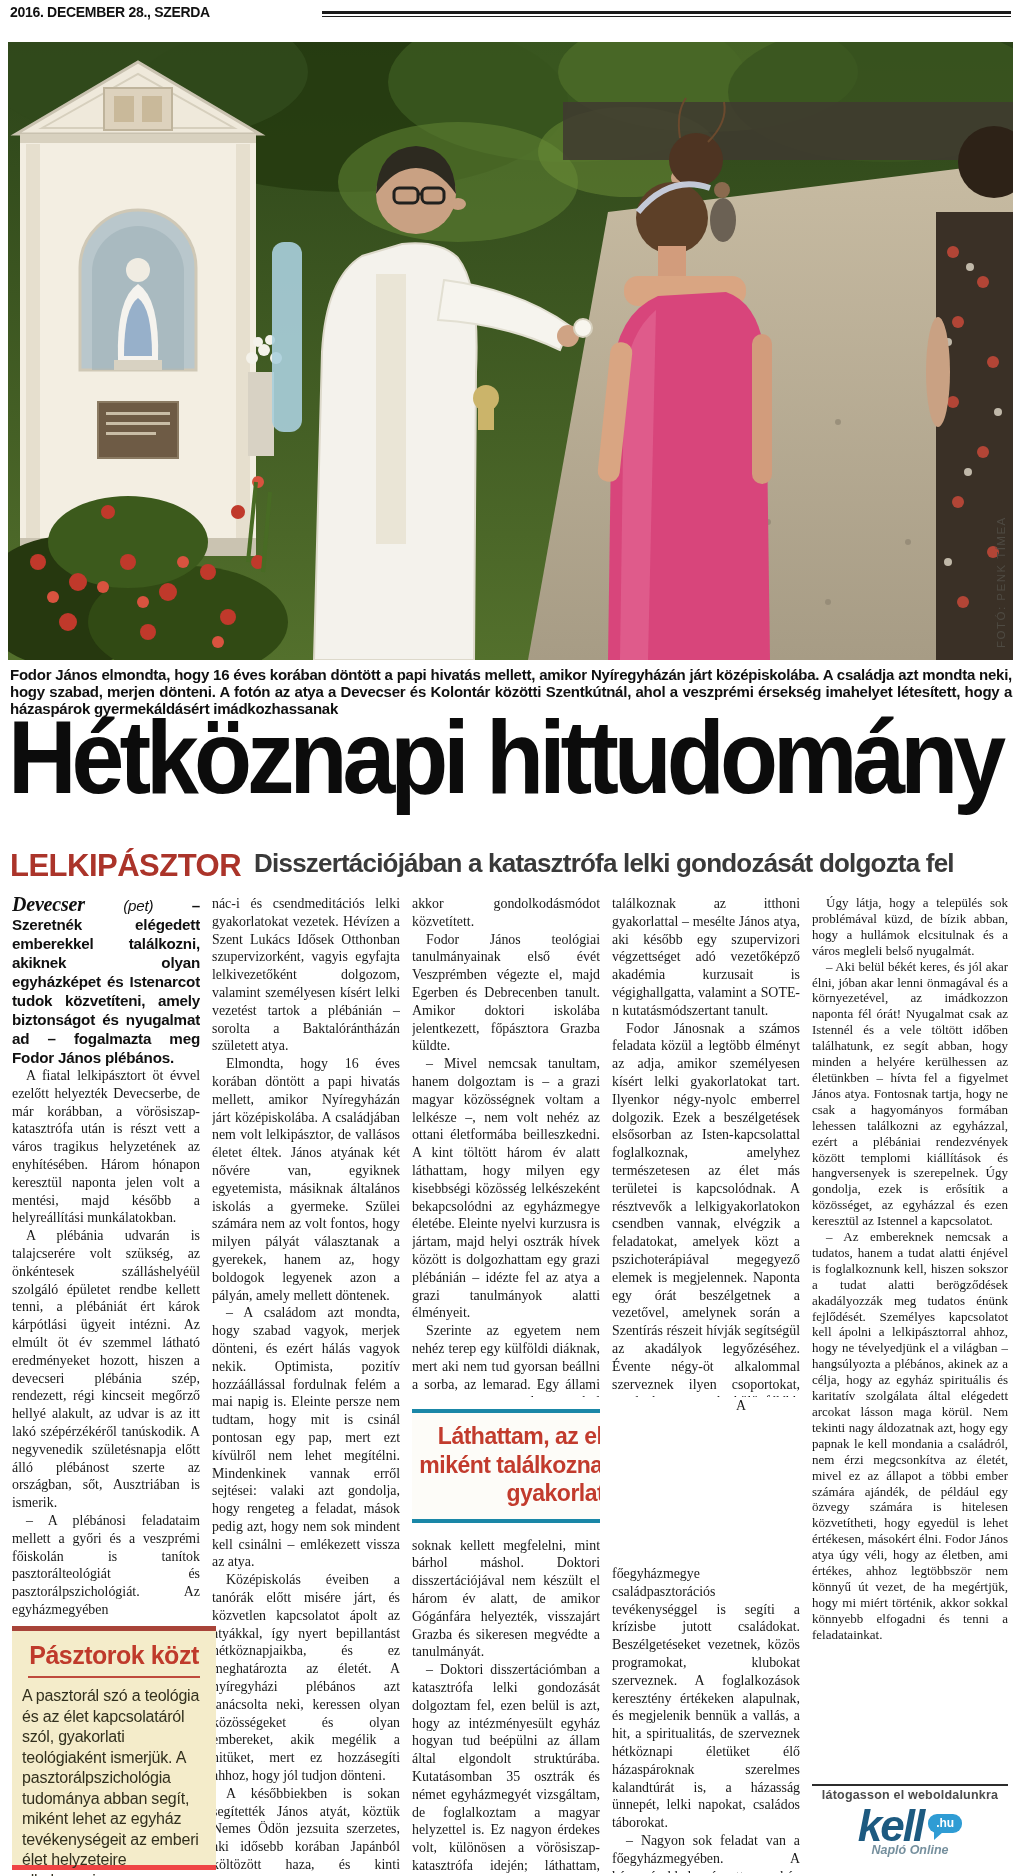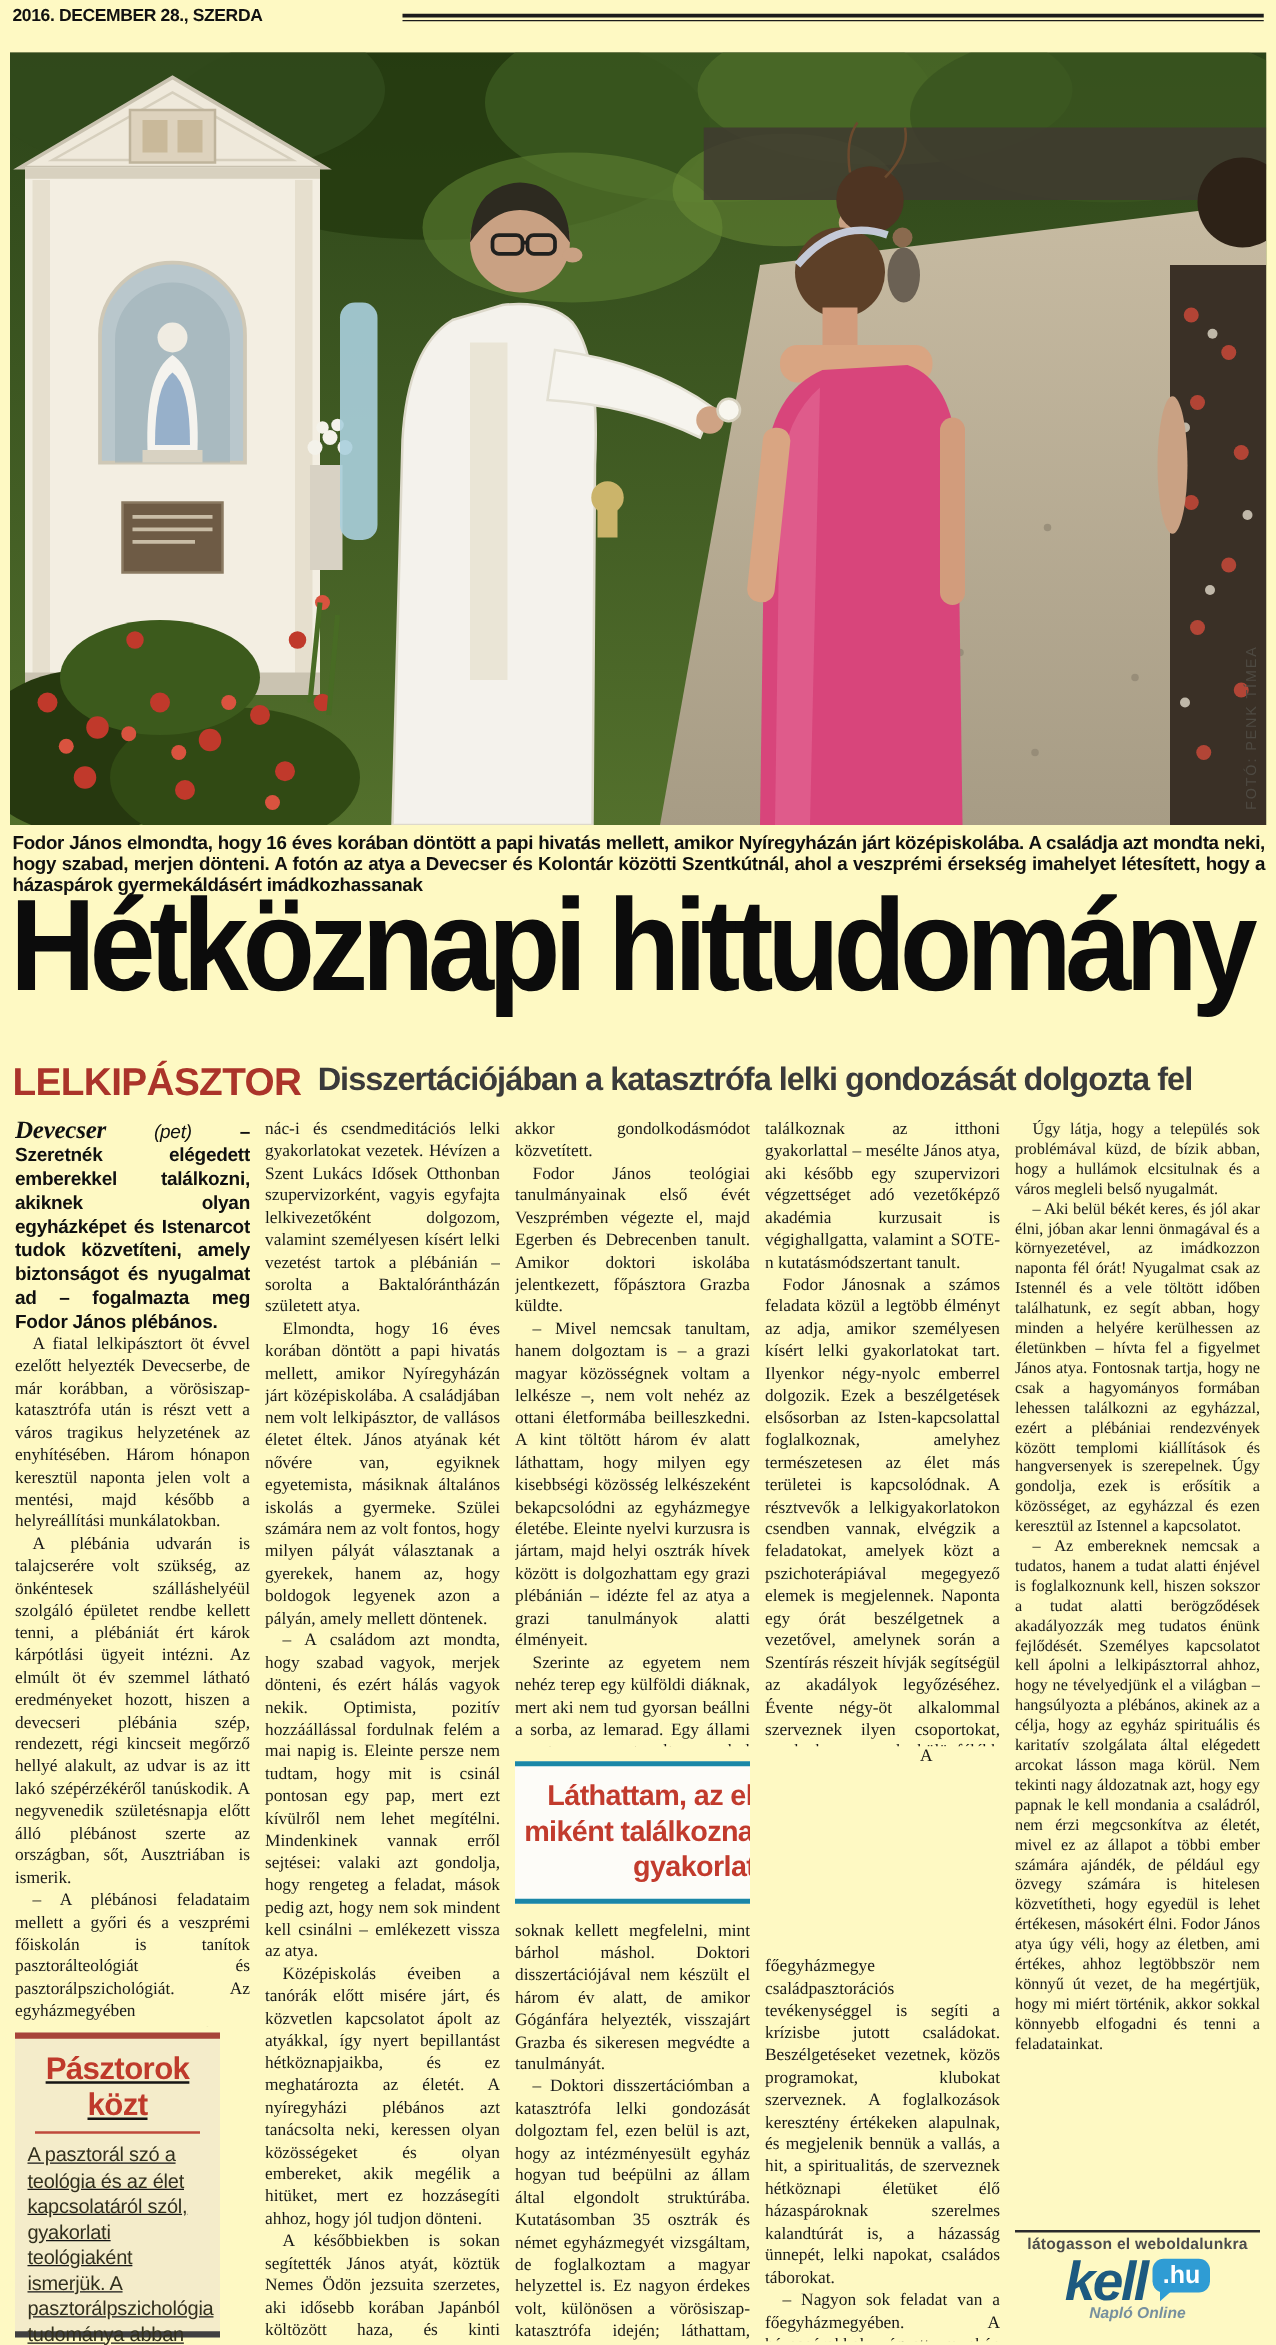--- a/index.html
+++ b/index.html
@@ -1,16 +1,16 @@
 <!DOCTYPE html>
 <html lang="hu"><head>
 <meta charset="utf-8">
 <style>
   html,body{margin:0;padding:0;background:#e8e8e4;}
-  .page{position:relative;width:1021px;height:1876px;margin:0 auto;background:#fef9c3;overflow:hidden;
+  .page{position:relative;width:1021px;height:1876px;margin:0 auto;background:#ffffff;overflow:hidden;
         font-family:"Liberation Serif","DejaVu Serif",serif;color:#151515;}
 
   
   .dateline{position:absolute;left:10px;top:4px;font-family:"Liberation Sans",sans-serif;
             font-weight:bold;font-size:14px;letter-spacing:-0.3px;color:#111;}
   .mast-rule{position:absolute;left:322px;right:10px;top:11px;height:2px;
              border-top:3px solid #1b1b1b;border-bottom:1px solid #1b1b1b;}
 
   
   .photo-wrap{position:absolute;left:8px;top:42px;width:1005px;height:618px;overflow:hidden;background:#44522a;}
@@ -53,40 +53,40 @@
   .quote-intrude{float:left;width:110px;height:168px;}
 
   
   .pull-quote{position:relative;z-index:3;width:308px;margin:12px 0 14px 0;background:#fdfcf8;
               border-top:4px solid #1a87a7;border-bottom:4px solid #1a87a7;
               padding:9px 2px 11px 2px;text-align:center;
               font-family:"Liberation Sans",sans-serif;font-weight:bold;font-size:23px;
               line-height:1.24;letter-spacing:-0.5px;color:#c23b2d;}
 
   
-  .info-box{position:absolute;left:12px;top:1626px;width:164px;height:244px;
-            background:#f4ecca;border-top:5px solid #a84439;border-bottom:5px solid #404040;
-            box-sizing:border-box;padding:8px 10px 0 10px;text-decoration:underline;}
+  .info-box{position:absolute;left:12px;top:1626px;width:204px;height:244px;
+            background:#f4ecca;border-top:5px solid #a84439;border-bottom:5px solid #ef4444;
+            box-sizing:border-box;padding:8px 10px 0 10px;}
   .info-box-title{font-family:"Liberation Sans",sans-serif;font-weight:bold;font-size:25px;
                   letter-spacing:-0.5px;color:#bf3a2b;text-align:center;margin:2px 0 6px 0;}
   .info-box-rule{height:0;border-top:2px solid #bf4a3c;margin:0 6px 8px 6px;}
   .info-box-body{font-family:"Liberation Sans",sans-serif;font-size:16px;line-height:20.5px;
                  letter-spacing:-0.2px;color:#32301e;text-align:left;}
 
   
   .footer{position:absolute;left:812px;top:1784px;width:196px;text-align:center;}
   .footer-rule{border-top:2px solid #2c2c2c;margin-bottom:2px;}
   .footer-promo{font-family:"Liberation Sans",sans-serif;font-weight:bold;font-size:12.5px;
                 letter-spacing:0.2px;color:#4c4c4c;}
   .veol{margin-top:2px;display:inline-block;position:relative;line-height:1;}
   .veol-text{font-family:"Liberation Sans",sans-serif;font-style:italic;font-weight:900;
              font-size:44px;letter-spacing:-2px;color:#1d5a80;}
   .veol-bubble{display:inline-block;position:relative;top:-14px;margin-left:5px;background:#2f9cd4;
                border-radius:9px;padding:3px 8px 4px 8px;font-family:"Liberation Sans",sans-serif;
-               font-weight:bold;font-size:20px;color:#ffffff;}
+               font-weight:bold;font-size:12px;color:#ffffff;}
   .veol-bubble:after{content:"";position:absolute;left:6px;bottom:-7px;width:0;height:0;
                      border-left:9px solid #2f9cd4;border-bottom:8px solid transparent;}
   .veol-sub{font-family:"Liberation Sans",sans-serif;font-style:italic;font-weight:bold;
             font-size:12.5px;color:#76909e;margin-top:-4px;}
 </style>
 </head>
 <body>
 
 <div class="page">
 

